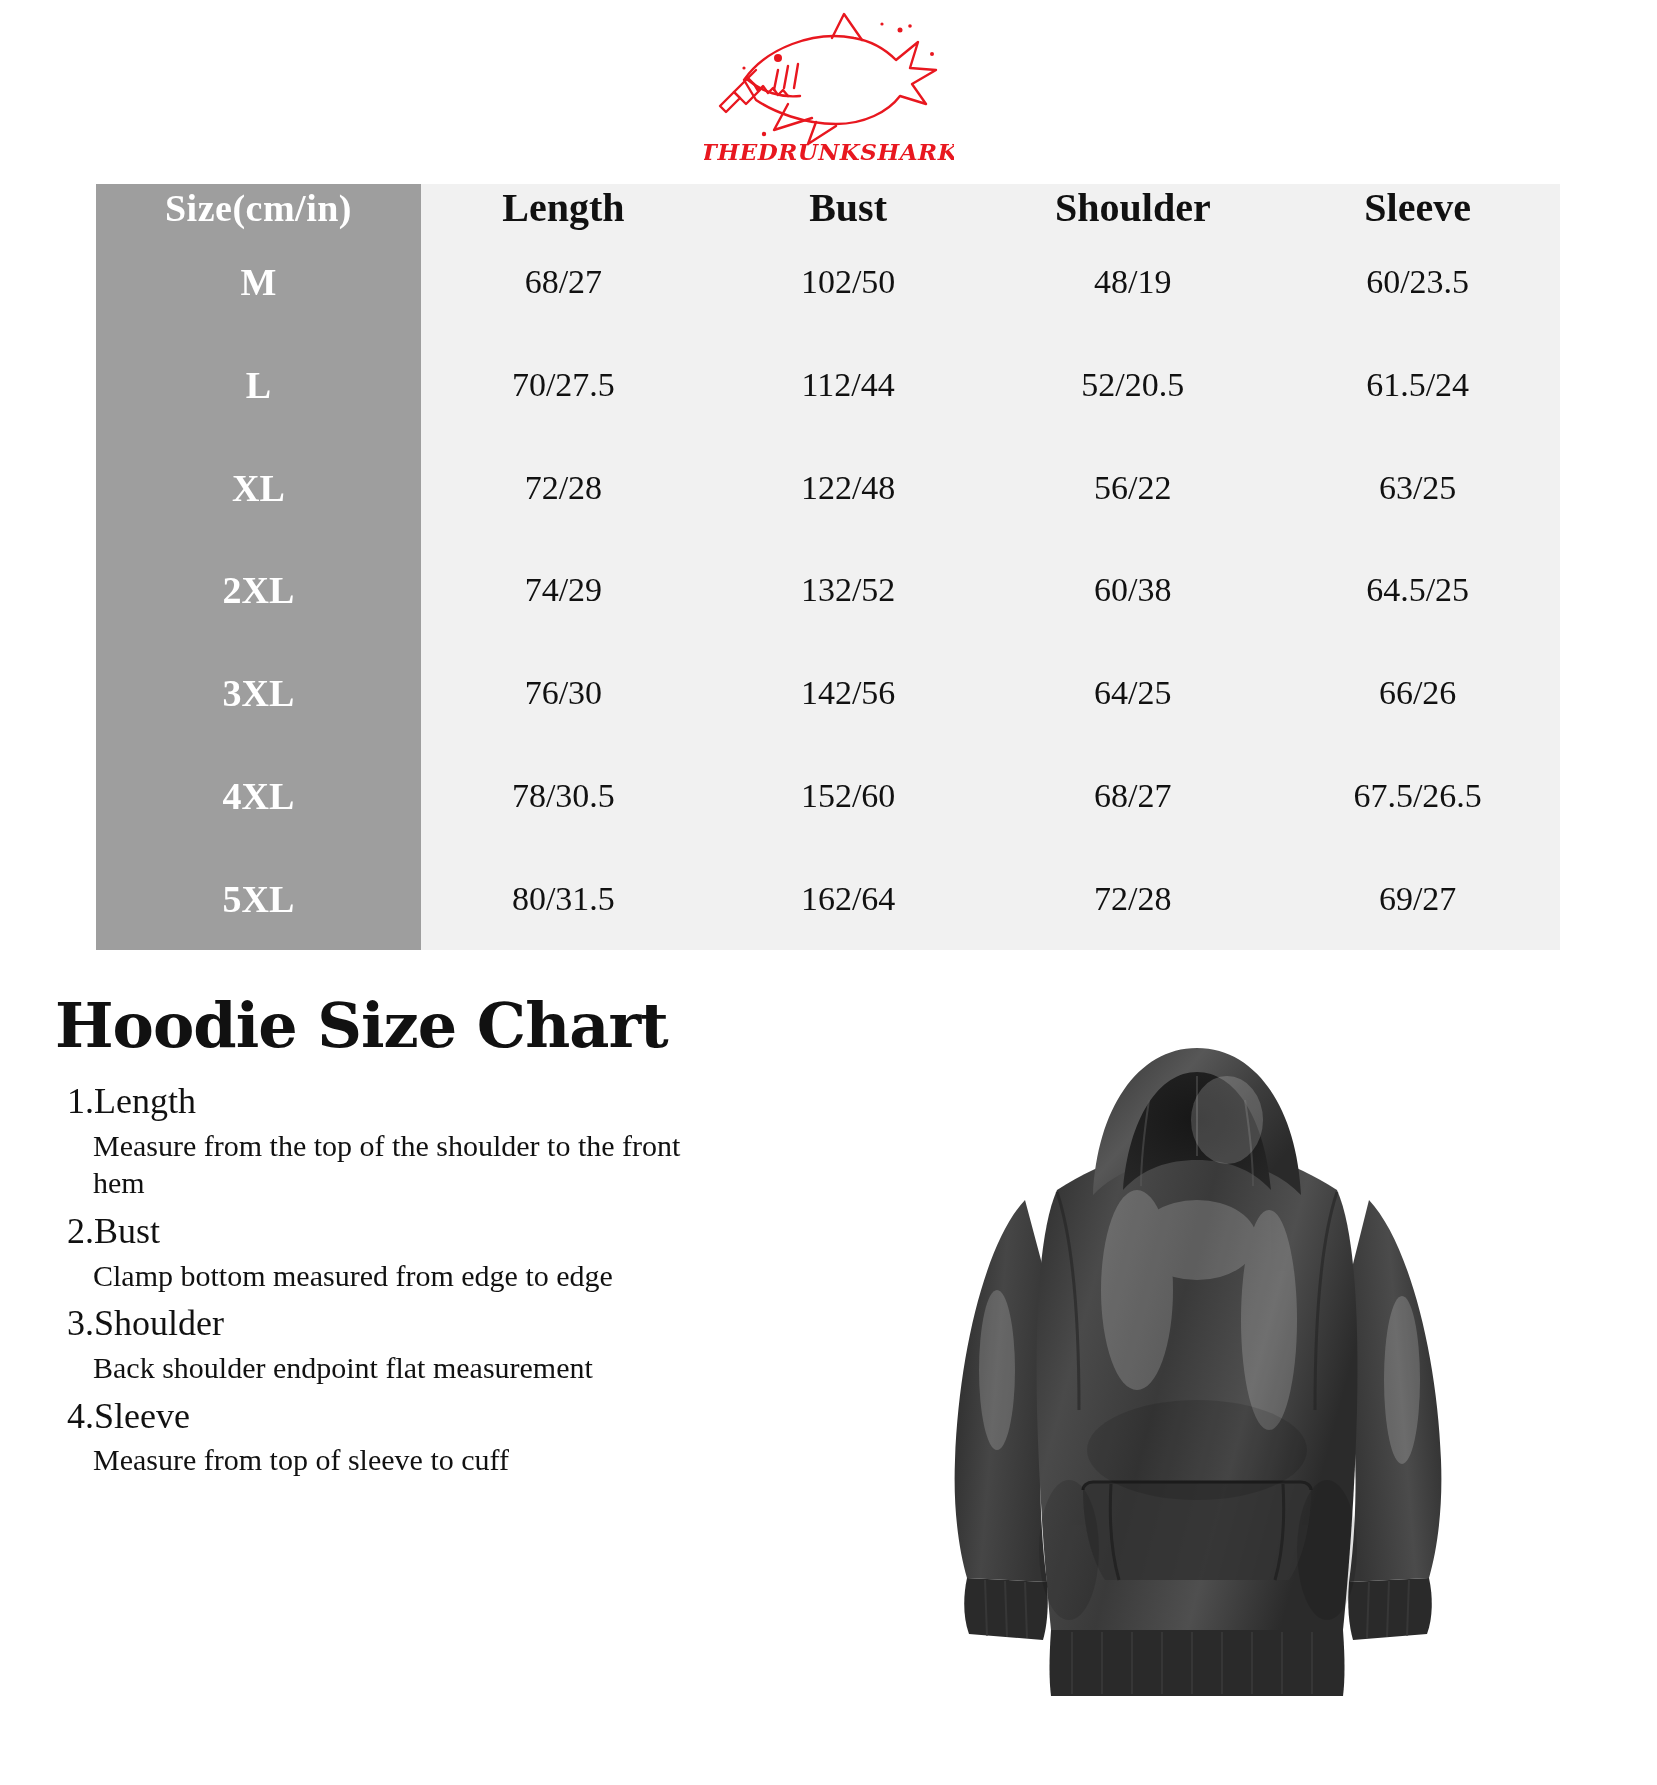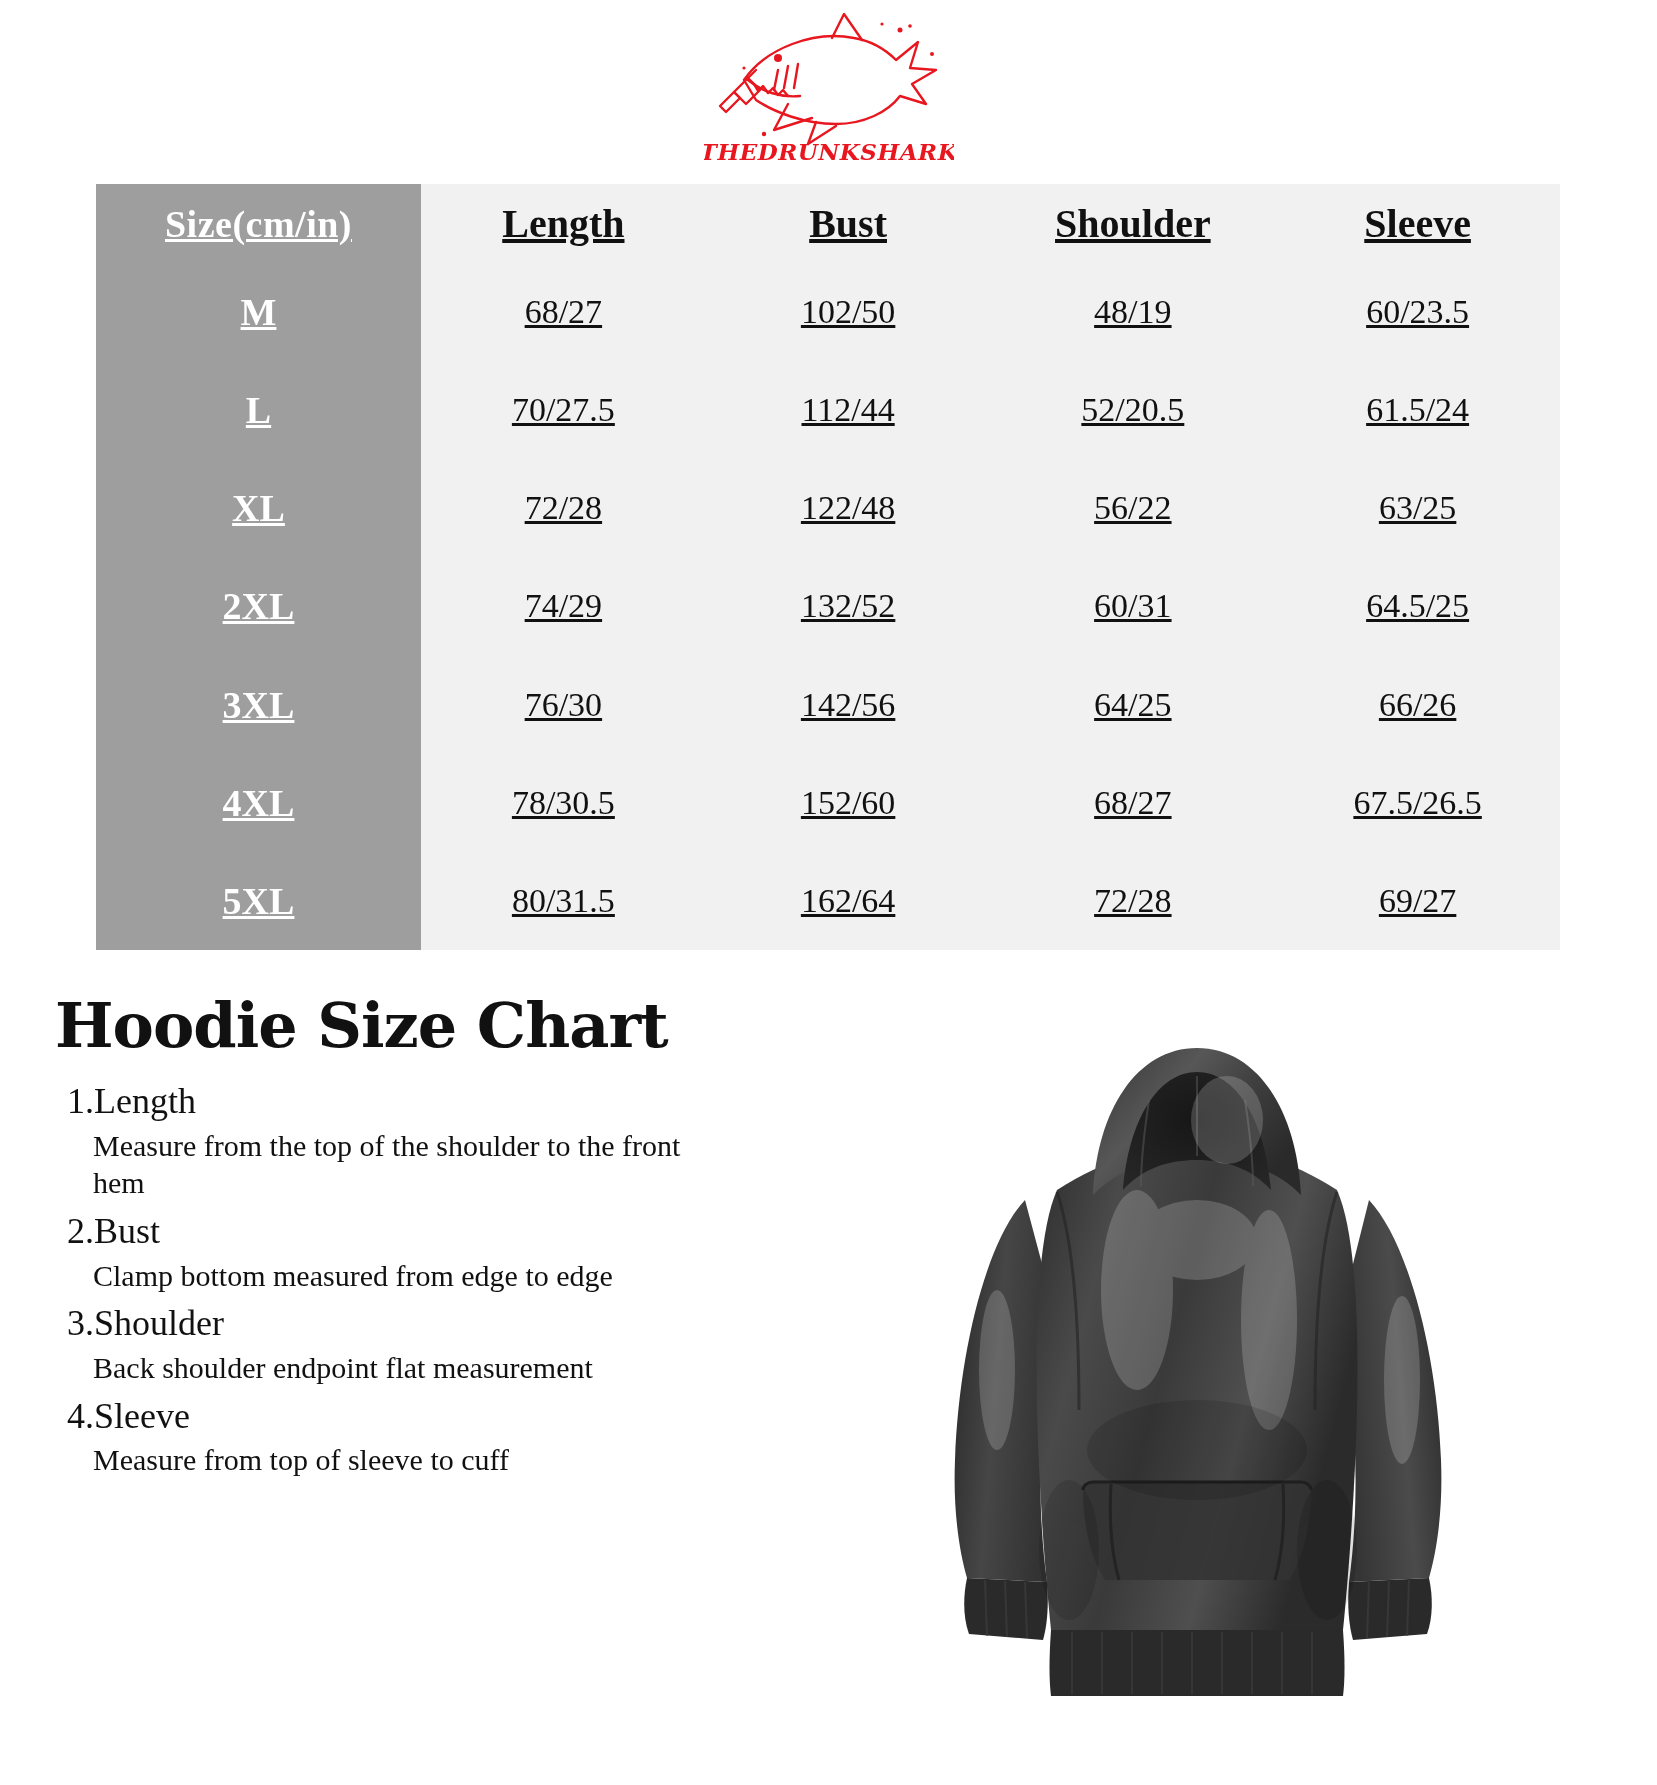--- a/index.html
+++ b/index.html
@@ -47,22 +47,21 @@
     height: 100%;
     border-collapse: collapse;
     table-layout: fixed;
   }
   table.size-table col.c-size { width: 22.2%; }
   table.size-table col.c-data { width: 19.45%; }
 
   table.size-table th, table.size-table td {
     text-align: center;
     vertical-align: middle;
-    padding: 16px;
-    text-decoration: underline;
+    padding: 0;
   }
   .size-col {
     background: #9e9e9e;
     color: #ffffff;
   }
   thead th.size-col {
     font-size: 38px;
     font-weight: bold;
     letter-spacing: 0.5px;
   }
@@ -211,21 +210,21 @@
         <td class="size-col">XL</td>
         <td class="data-cell">72/28</td>
         <td class="data-cell">122/48</td>
         <td class="data-cell">56/22</td>
         <td class="data-cell">63/25</td>
       </tr>
       <tr>
         <td class="size-col">2XL</td>
         <td class="data-cell">74/29</td>
         <td class="data-cell">132/52</td>
-        <td class="data-cell">60/31</td>
+        <td class="data-cell">60/38</td>
         <td class="data-cell">64.5/25</td>
       </tr>
       <tr>
         <td class="size-col">3XL</td>
         <td class="data-cell">76/30</td>
         <td class="data-cell">142/56</td>
         <td class="data-cell">64/25</td>
         <td class="data-cell">66/26</td>
       </tr>
       <tr>

